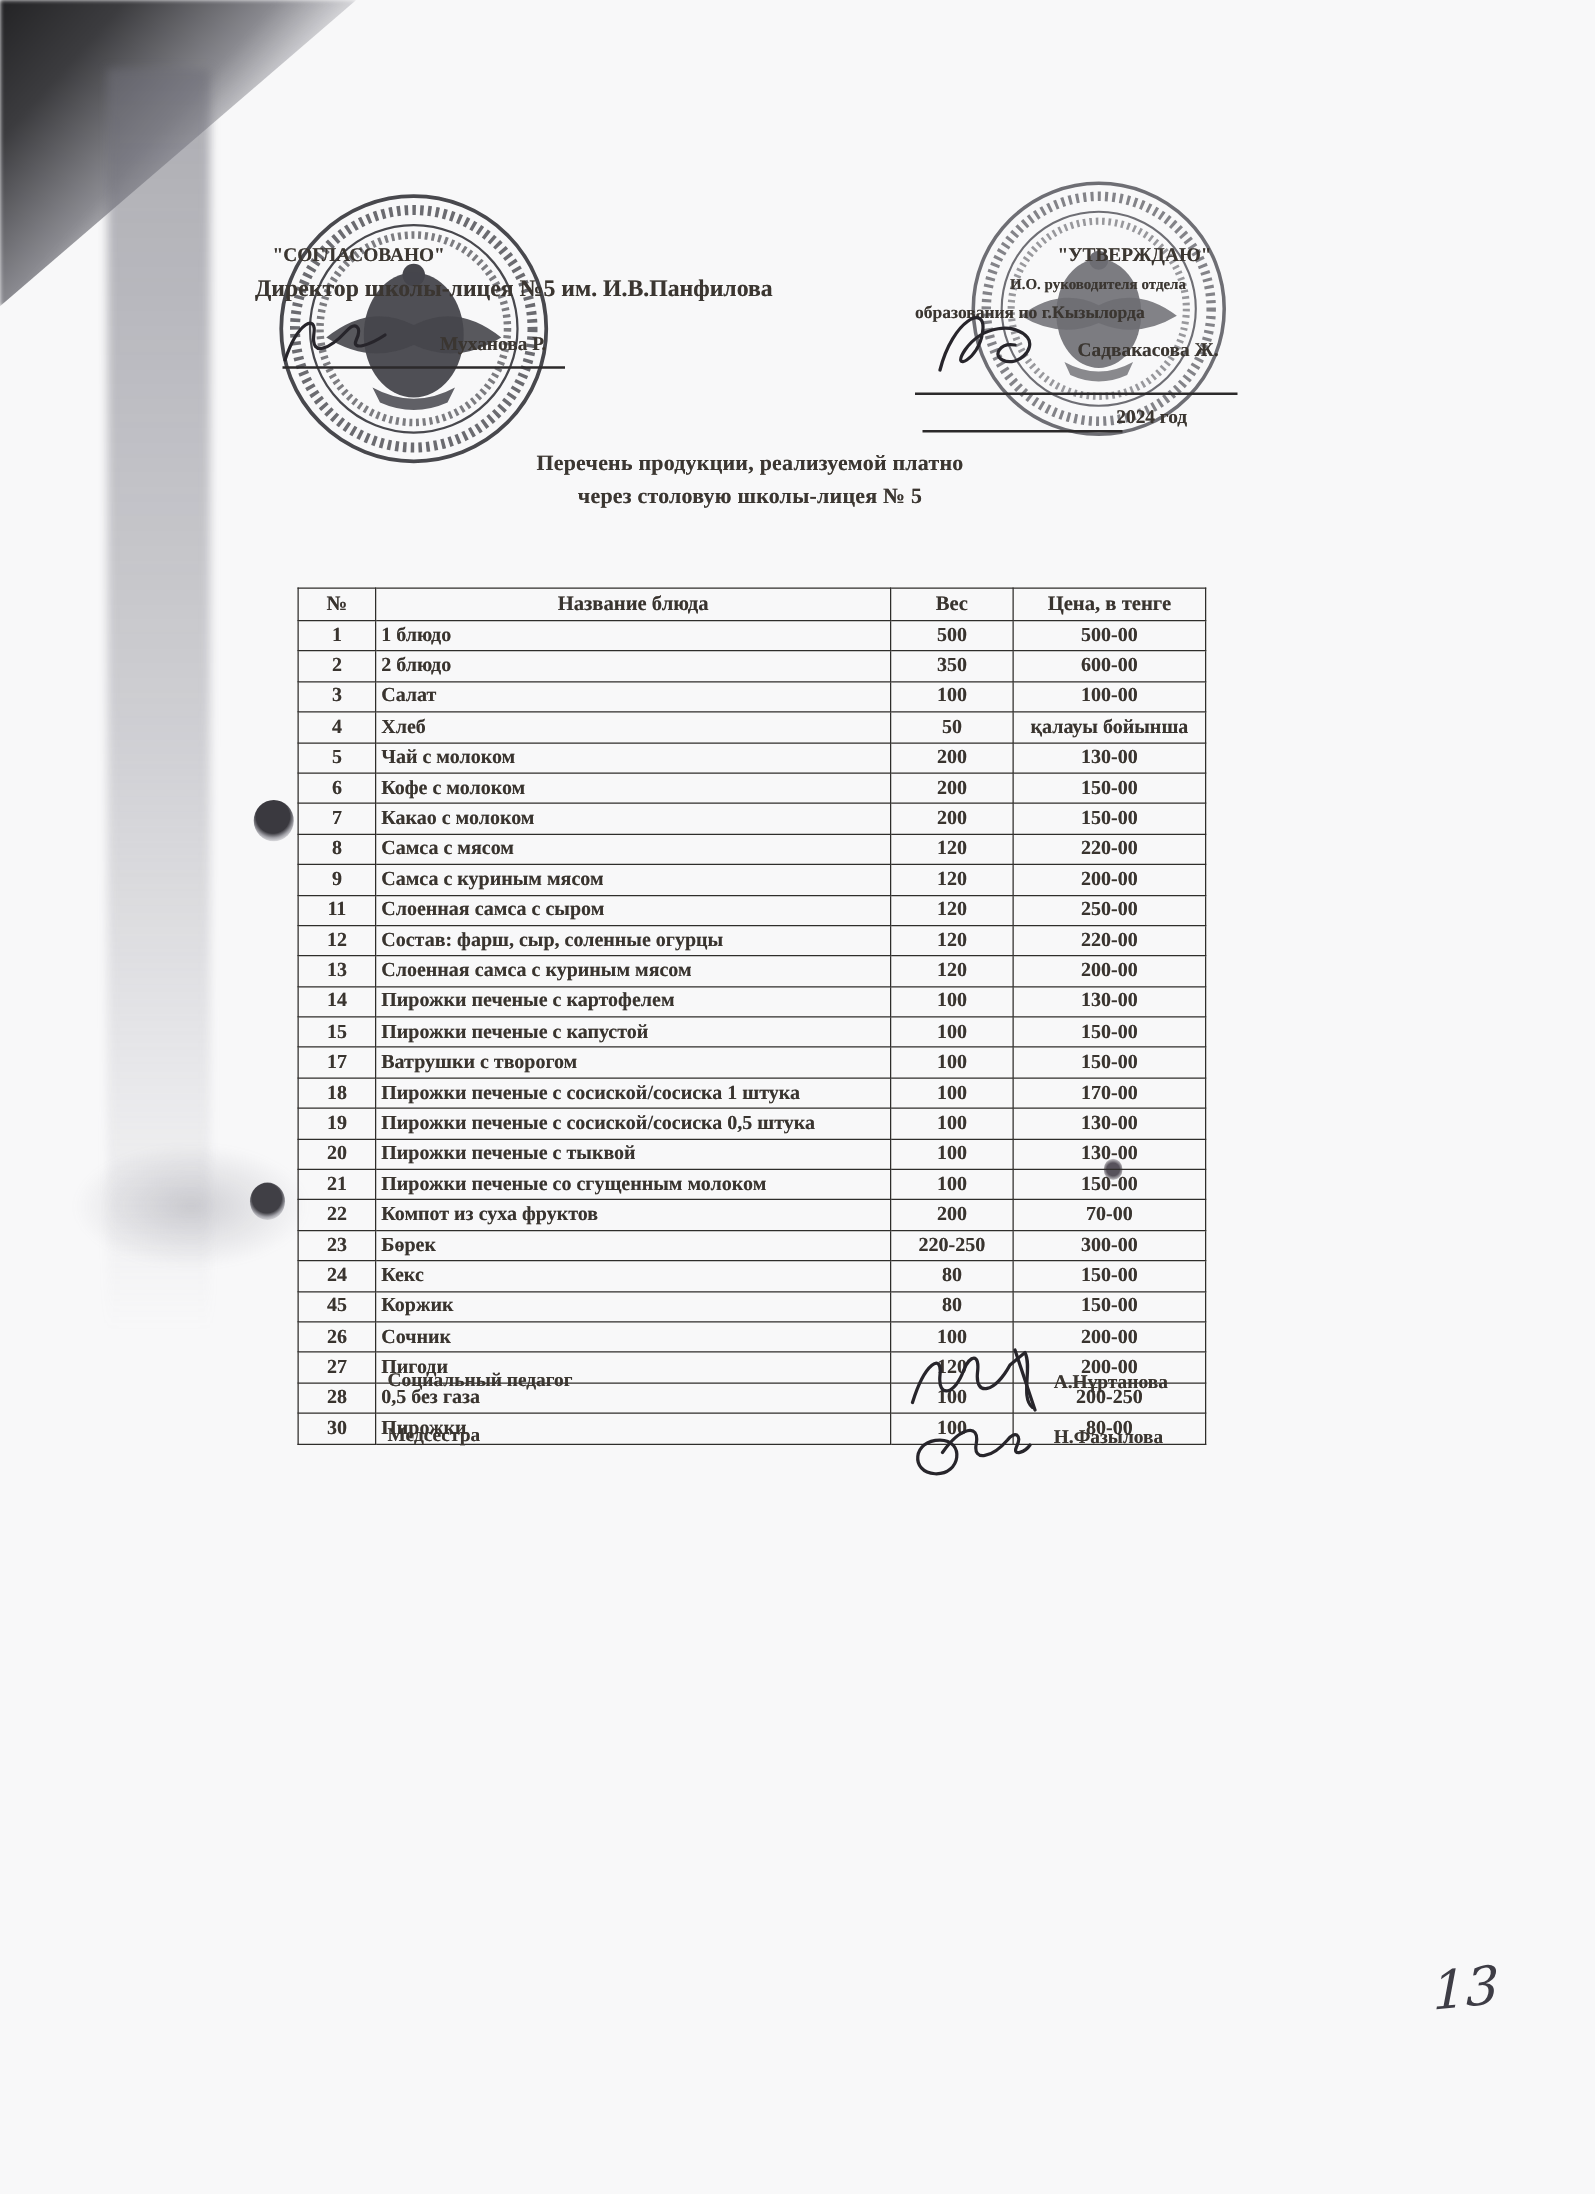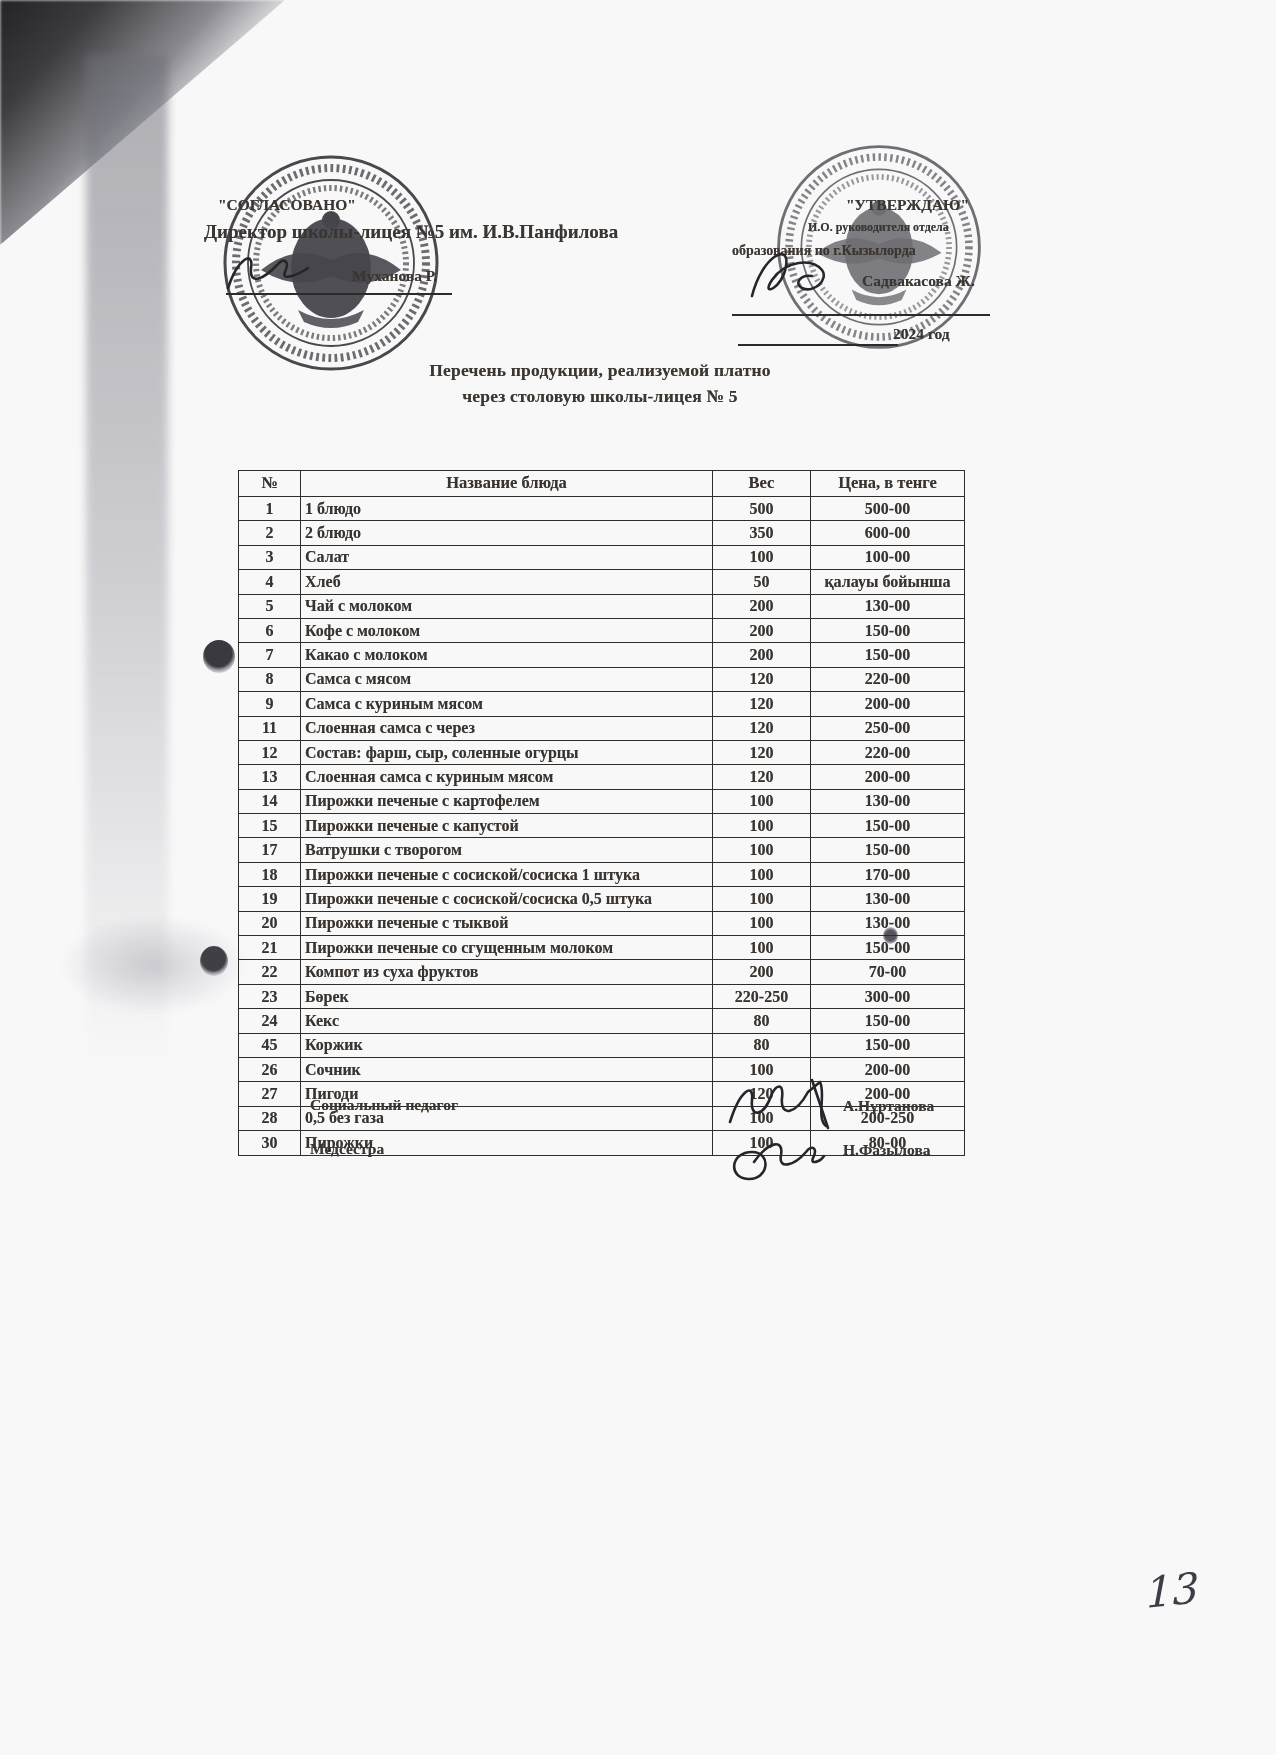--- a/index.html
+++ b/index.html
@@ -195,21 +195,21 @@
           <td class="price">220-00</td>
         </tr>
         <tr>
           <td class="num">9</td>
           <td class="name">Самса с куриным мясом</td>
           <td class="weight">120</td>
           <td class="price">200-00</td>
         </tr>
         <tr>
           <td class="num">11</td>
-          <td class="name">Слоенная самса с через</td>
+          <td class="name">Слоенная самса с сыром</td>
           <td class="weight">120</td>
           <td class="price">250-00</td>
         </tr>
         <tr>
           <td class="num">12</td>
           <td class="name">Состав: фарш, сыр, соленные огурцы</td>
           <td class="weight">120</td>
           <td class="price">220-00</td>
         </tr>
         <tr>

